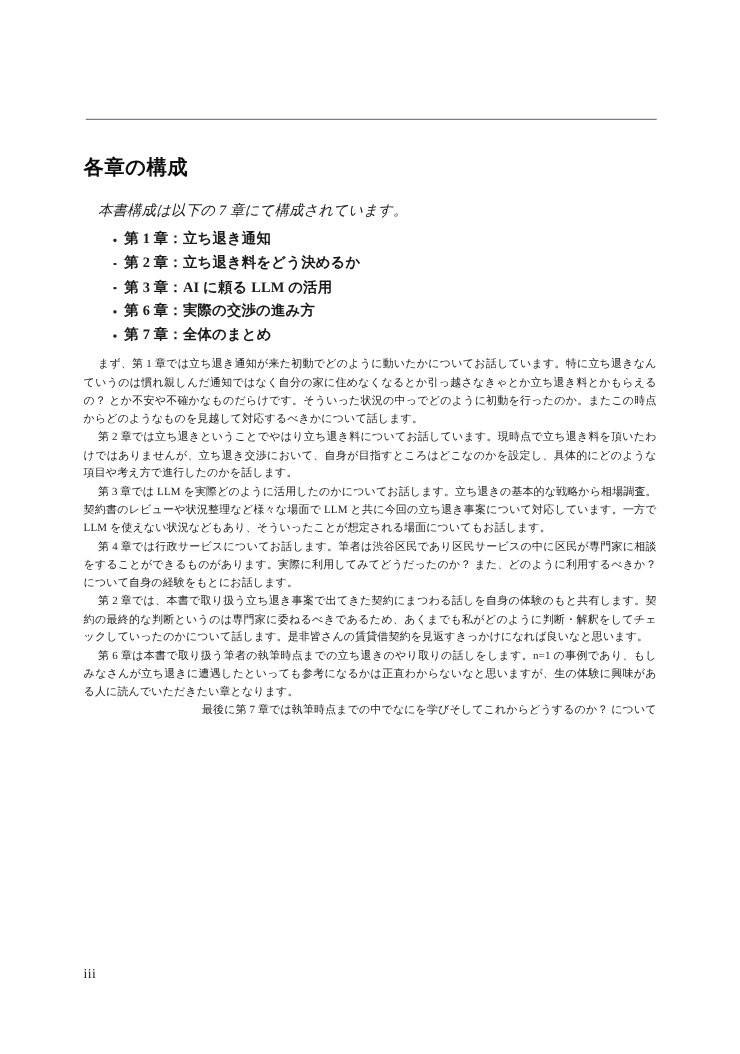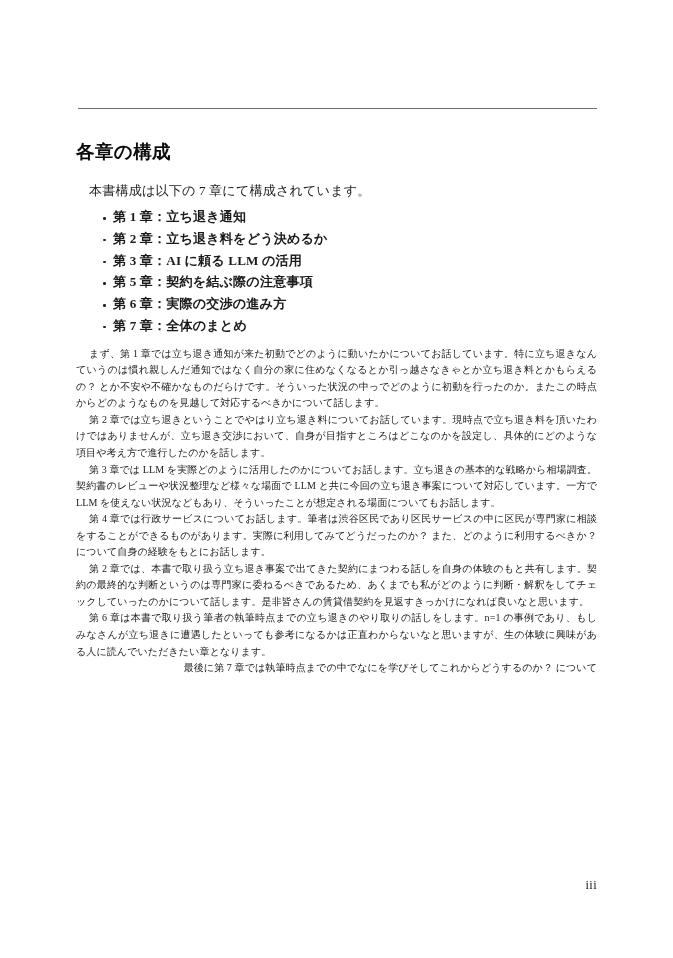--- a/index.html
+++ b/index.html
@@ -55,20 +55,21 @@
     top: 180px;
     width: 521px;
   }
 
   .intro-line {
     font-size: 13.1px;
     line-height: 1.62;
     text-indent: 13px;
     margin: 0 0 9px 0;
     letter-spacing: 0.15px;
+    font-style: italic;
   }
 
   ul.chapter-list {
     list-style: none;
     margin: 0 0 14px 0;
     padding: 0;
     font-weight: bold;
   }
   ul.chapter-list li {
     position: relative;
@@ -100,21 +101,20 @@
   p.body-par.last-par {
     text-align: right;
   }
 
   
   .folio {
     position: absolute;
     left: 76px;
     top: 878px;
     width: 521px;
-    text-align: right;
     font-size: 12.4px;
     letter-spacing: 0.4px;
   }
 </style>
 </head>
 <body>
 
 <div class="page">
 
   <div class="top-rule"></div>
@@ -133,24 +133,20 @@
       <li>
         <span class="bullet-dot"></span>
         <span>第 2 章：立ち退き料をどう決めるか</span>
       </li>
       <li>
         <span class="bullet-dot"></span>
         <span>第 3 章：AI に頼る LLM の活用</span>
       </li>
       <li>
         <span class="bullet-dot"></span>
-        <span>第 5 章：契約を結ぶ際の注意事項</span>
-      </li>
-      <li>
-        <span class="bullet-dot"></span>
         <span>第 6 章：実際の交渉の進み方</span>
       </li>
       <li>
         <span class="bullet-dot"></span>
         <span>第 7 章：全体のまとめ</span>
       </li>
     </ul>
 
     <p class="body-par">まず、第 1 章では立ち退き通知が来た初動でどのように動いたかについてお話しています。特に立ち退きなんていうのは慣れ親しんだ通知ではなく自分の家に住めなくなるとか引っ越さなきゃとか立ち退き料とかもらえるの？ とか不安や不確かなものだらけです。そういった状況の中っでどのように初動を行ったのか。またこの時点からどのようなものを見越して対応するべきかについて話します。</p>
     <p class="body-par">第 2 章では立ち退きということでやはり立ち退き料についてお話しています。現時点で立ち退き料を頂いたわけではありませんが、立ち退き交渉において、自身が目指すところはどこなのかを設定し、具体的にどのような項目や考え方で進行したのかを話します。</p>

